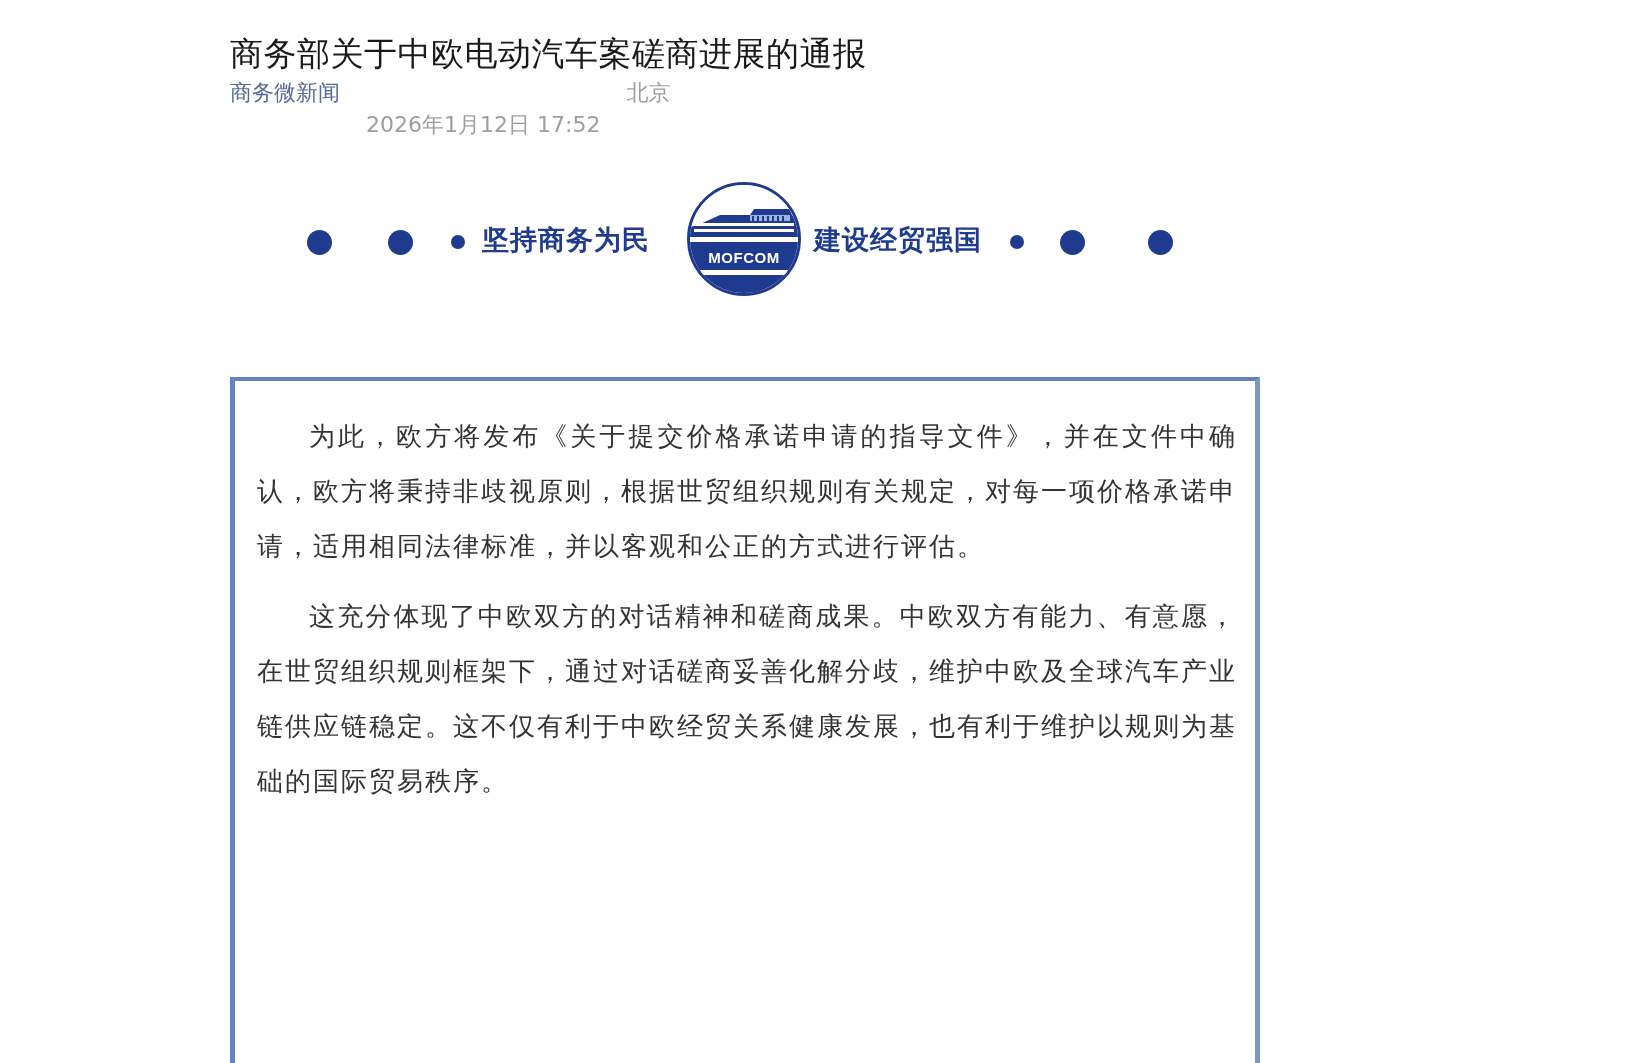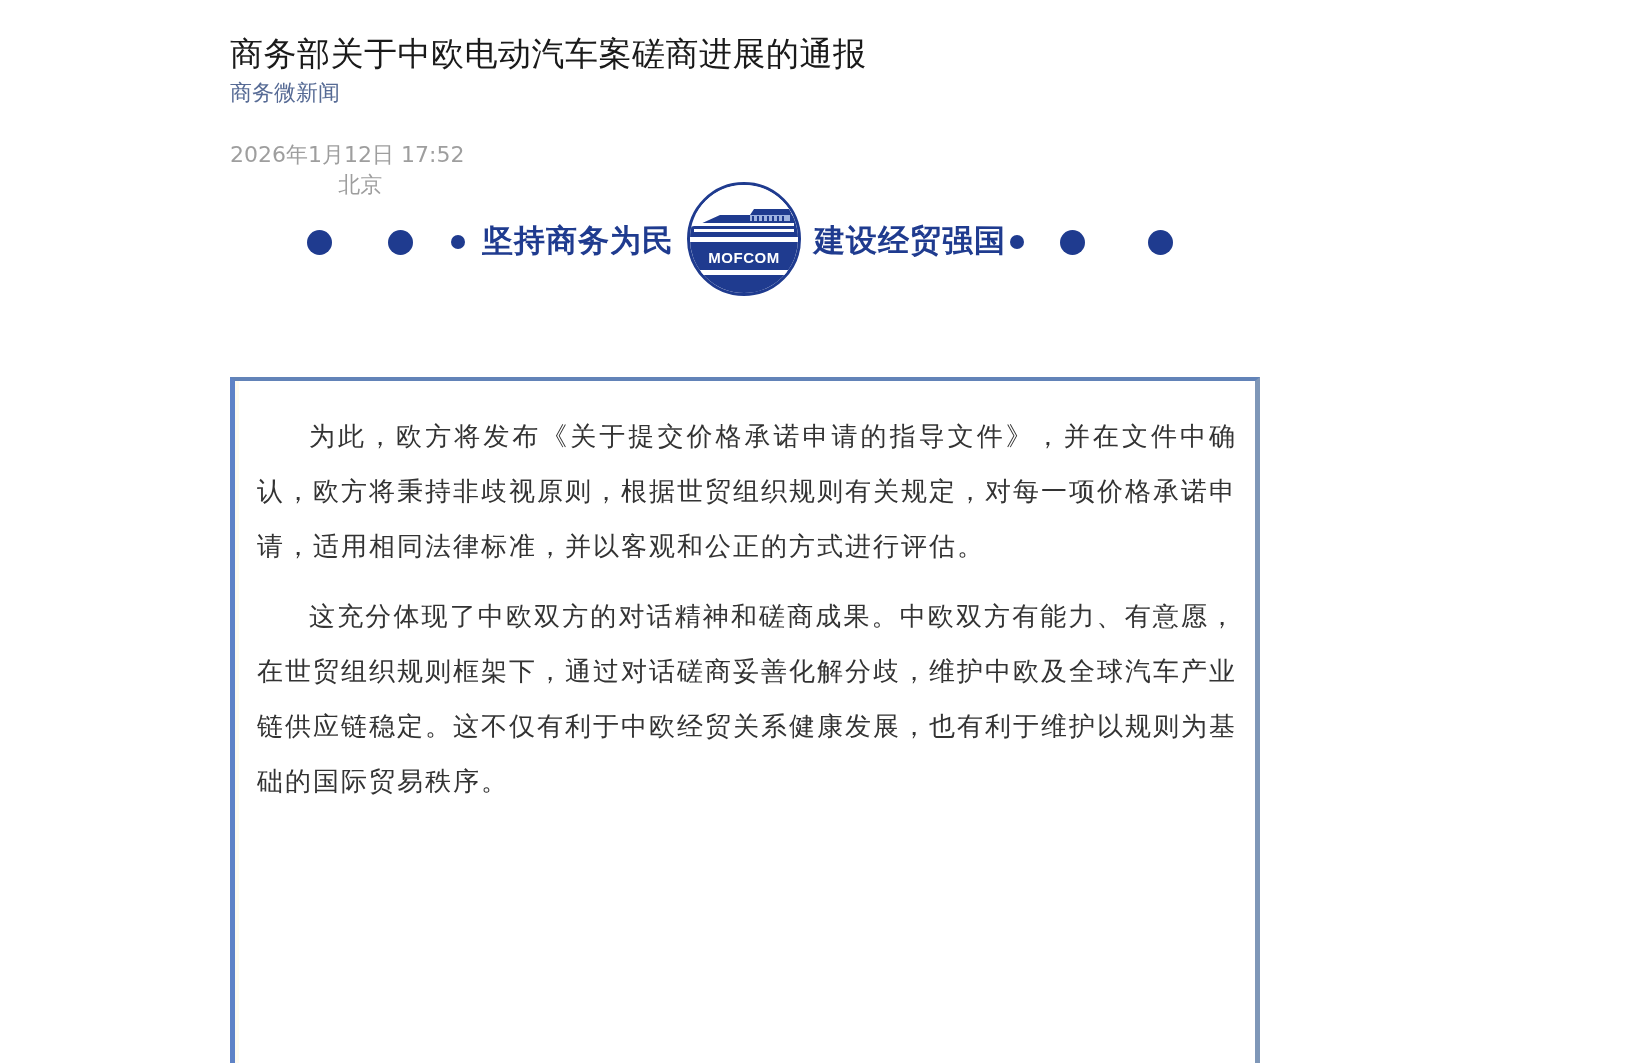--- a/index.html
+++ b/index.html
@@ -34,21 +34,20 @@
     }
     .meta {
       position: absolute;
       left: 0;
       top: 78px;
       font-size: 22px;
       line-height: 30px;
       white-space: nowrap;
       display: flex;
       gap: 0;
-      flex-direction: column;
     }
     .meta .source {
       color: #576b95;
       margin-right: 26px;
     }
     .meta .date {
       color: #9e9e9e;
       margin-right: 26px;
       margin-top: 32px;
     }
@@ -66,21 +65,21 @@
       height: 120px;
     }
     .dot {
       position: absolute;
       border-radius: 50%;
       background: #1f3b8f;
     }
     .slogan {
       position: absolute;
       top: 40px;
-      font-size: 31px;
+      font-size: 27px;
       font-weight: bold;
       color: #1f3b8f;
       letter-spacing: 1px;
       white-space: nowrap;
       line-height: 40px;
     }
     .logo {
       position: absolute;
       left: 457px;
       top: 2px;

